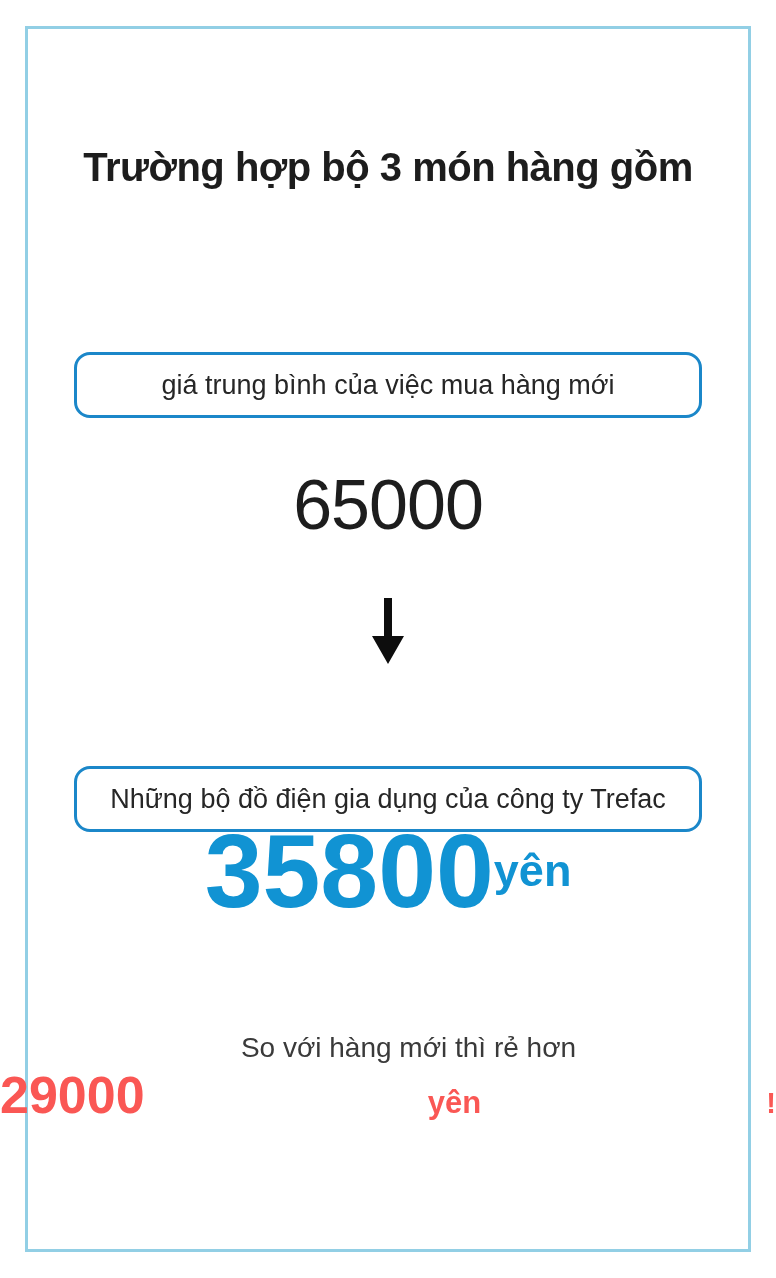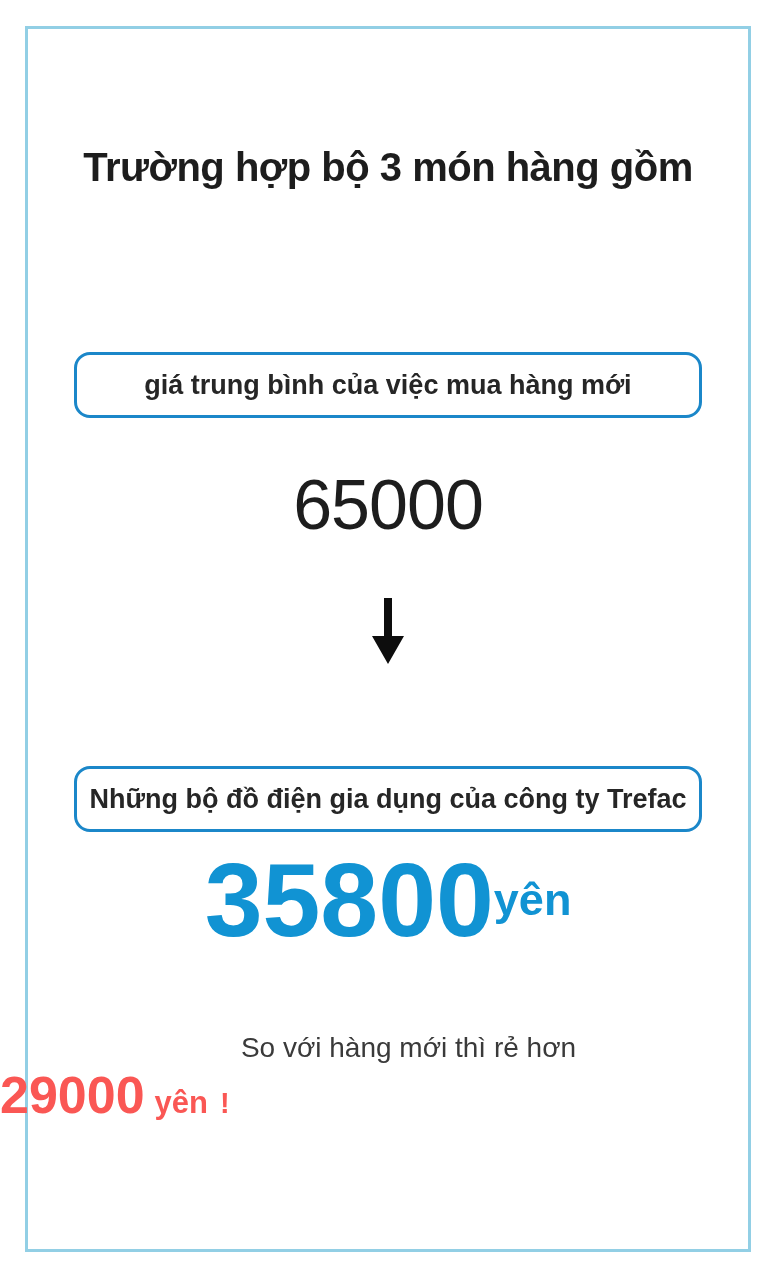--- a/index.html
+++ b/index.html
@@ -29,46 +29,46 @@
     position:absolute;left:0;top:140px;width:776px;
     text-align:center;font-weight:bold;font-size:40px;line-height:54px;
     color:var(--text-dark);letter-spacing:-0.5px;
   }
   .title-line{display:block;}
   .pill{
     position:absolute;left:74px;width:628px;height:66px;
     border:3px solid var(--box-border-blue);border-radius:16px;
     background:#fff;
     display:flex;align-items:center;justify-content:center;
-    font-size:27px;color:#262626;font-weight:bold;
+    font-size:27px;color:#262626;
   }
   .pill-before{top:352px;}
   .pill-after{top:766px;}
   .price-row{
     position:absolute;left:0;width:776px;
     display:flex;align-items:flex-start;justify-content:center;
   }
   .price-before{top:466px;line-height:78px;color:var(--text-dark);}
   .price-before .amount{font-size:70px;letter-spacing:-1px;}
   .price-before .unit{font-size:31px;}
   .arrow-wrap{
     position:absolute;left:0;top:598px;width:776px;height:66px;
     display:flex;justify-content:center;
   }
   .arrow-wrap svg{width:36px;height:66px;fill:#0d0d0d;}
-  .price-after{top:845px;line-height:110px;color:var(--accent-blue);font-weight:bold;}
+  .price-after{top:816px;line-height:110px;color:var(--accent-blue);font-weight:bold;}
   .price-after .amount{font-size:104px;}
   .price-after .unit{font-size:45px;}
   .savings-text{
     position:absolute;left:0;top:1030px;width:776px;
     text-align:center;font-size:28px;line-height:36px;color:var(--text-gray);padding-left:41px;
   }
   .savings-row{
     position:absolute;left:0;top:1068px;width:776px;
-    display:flex;align-items:baseline;justify-content:flex-start;
+    display:flex;align-items:baseline;justify-content:space-between;
     color:var(--alert-red);font-weight:bold;line-height:54px;
   }
   .savings-row .amount{font-size:52px;}
   .savings-row .unit{font-size:31px;margin-left:10px;}
   .savings-row .exclaim{font-size:29px;margin-left:12px;}
 </style>
 </head>
 <body>
 
 <div class="page">

